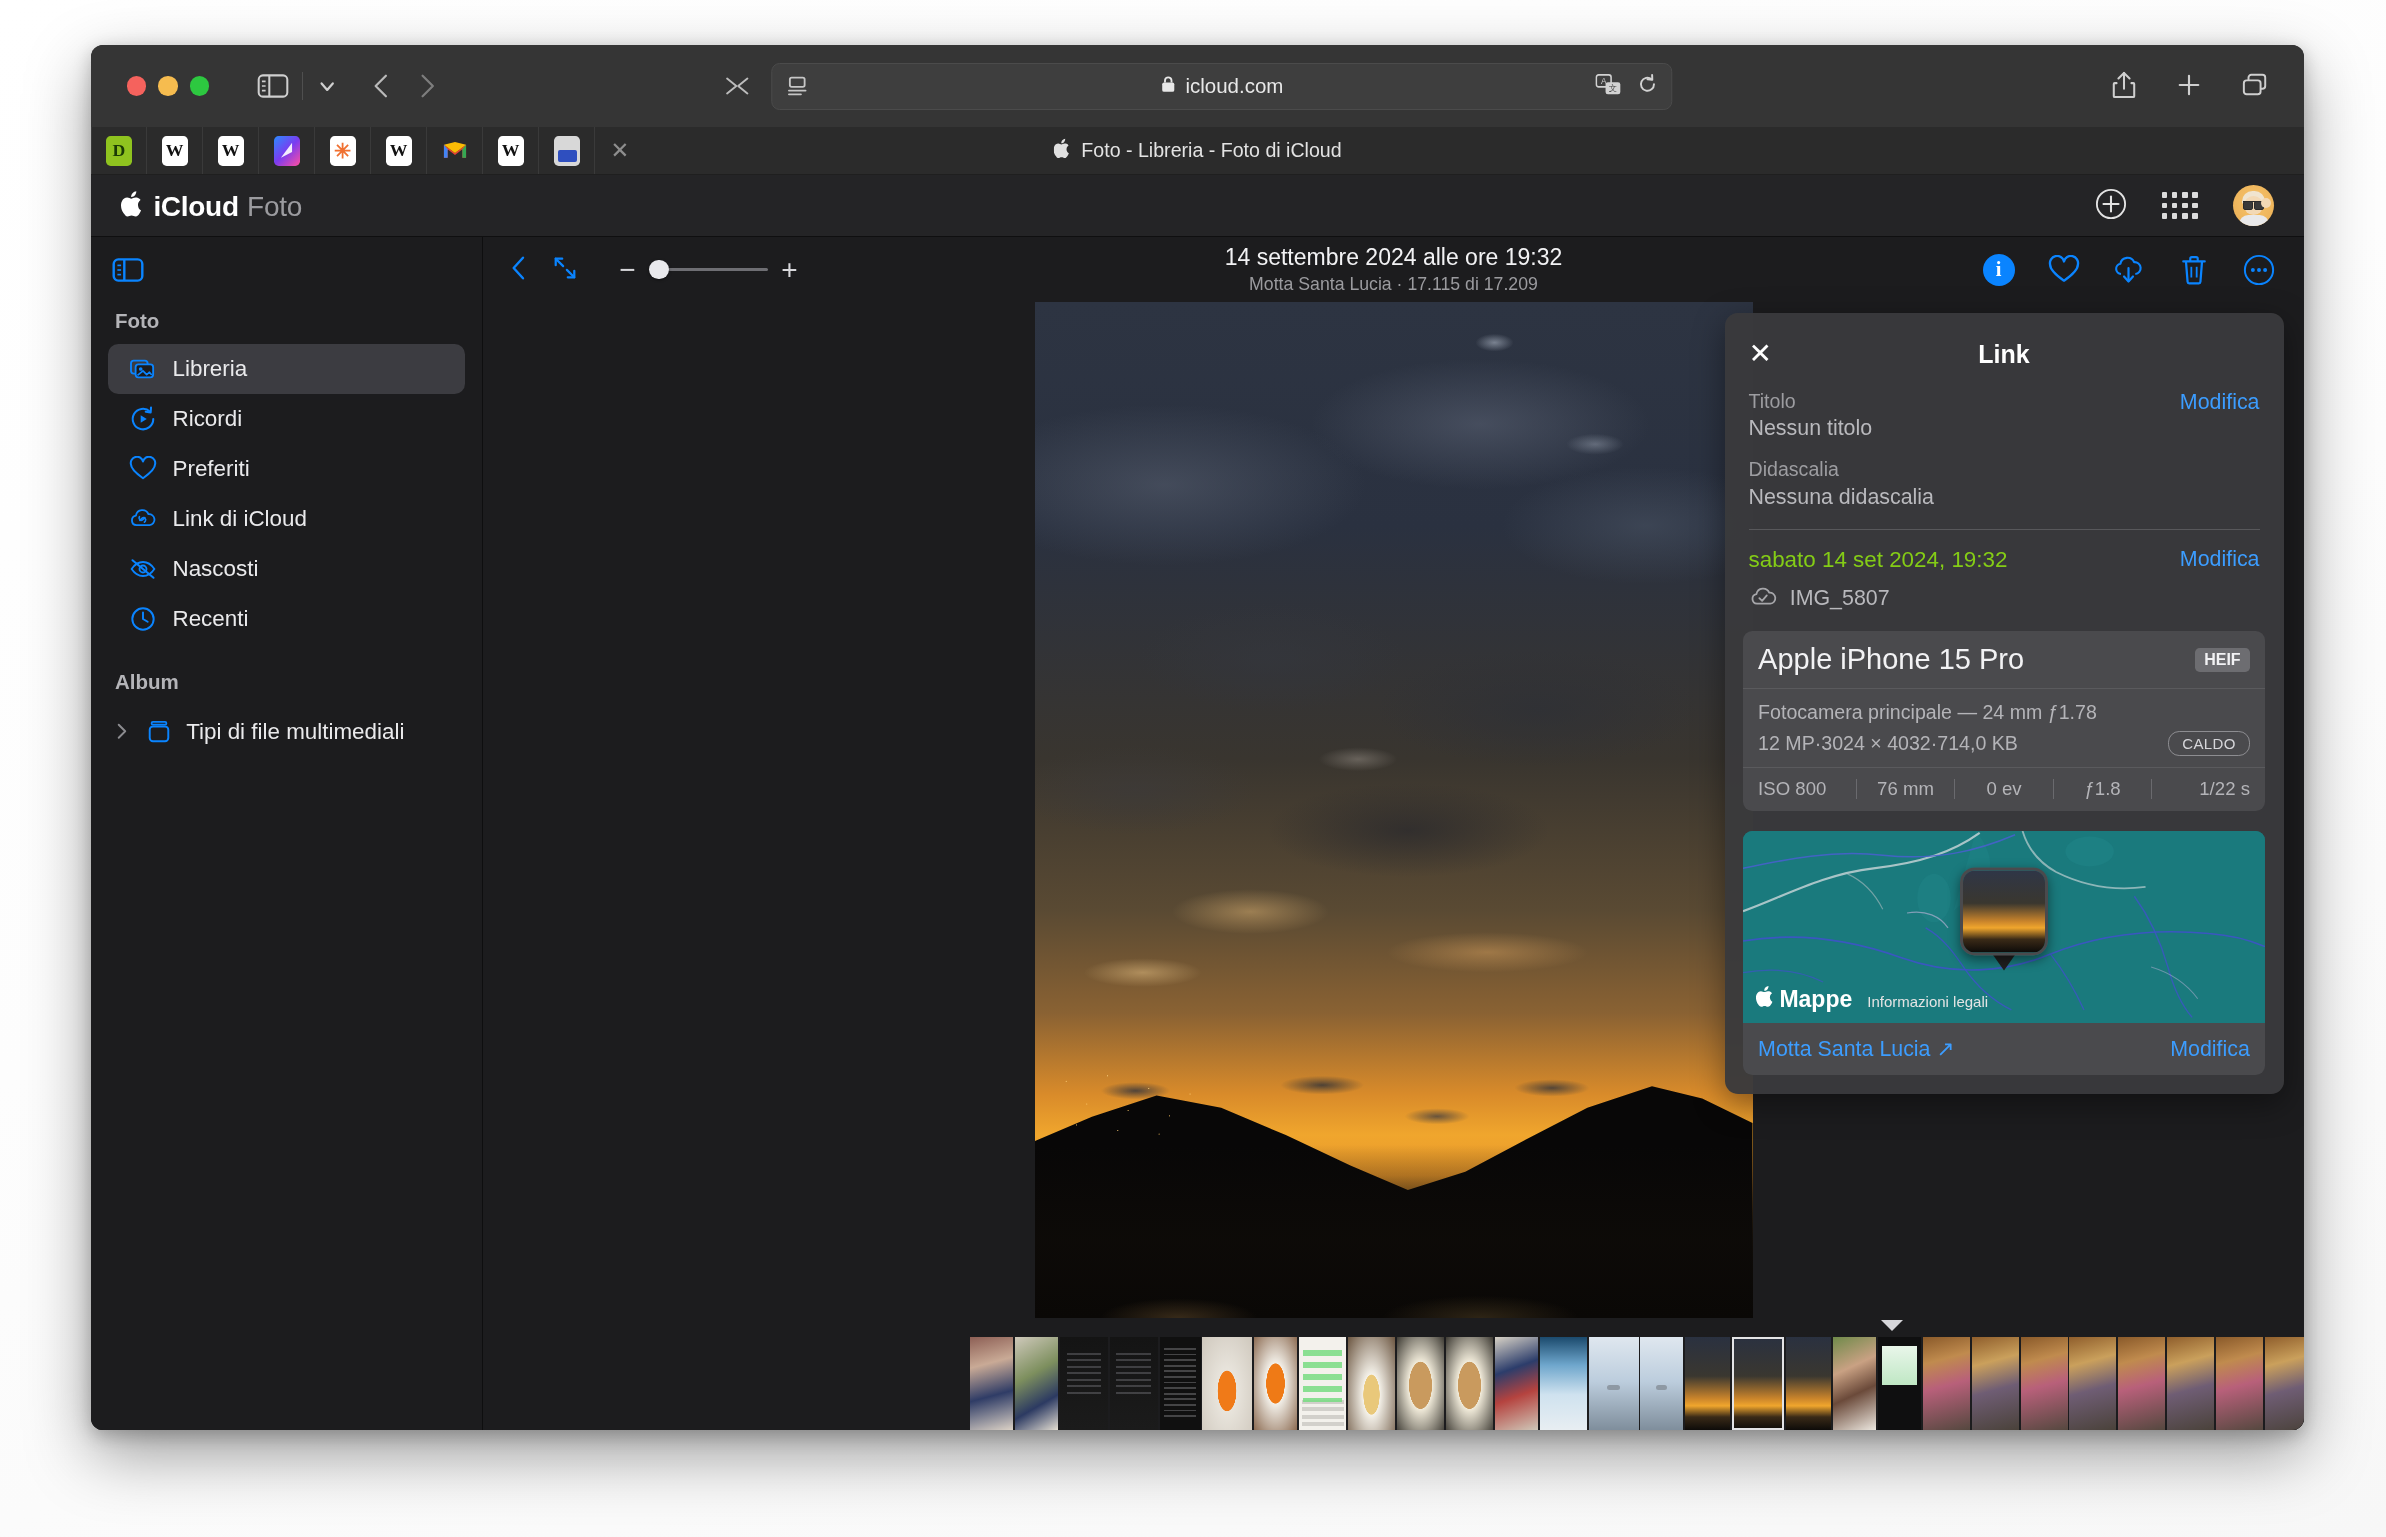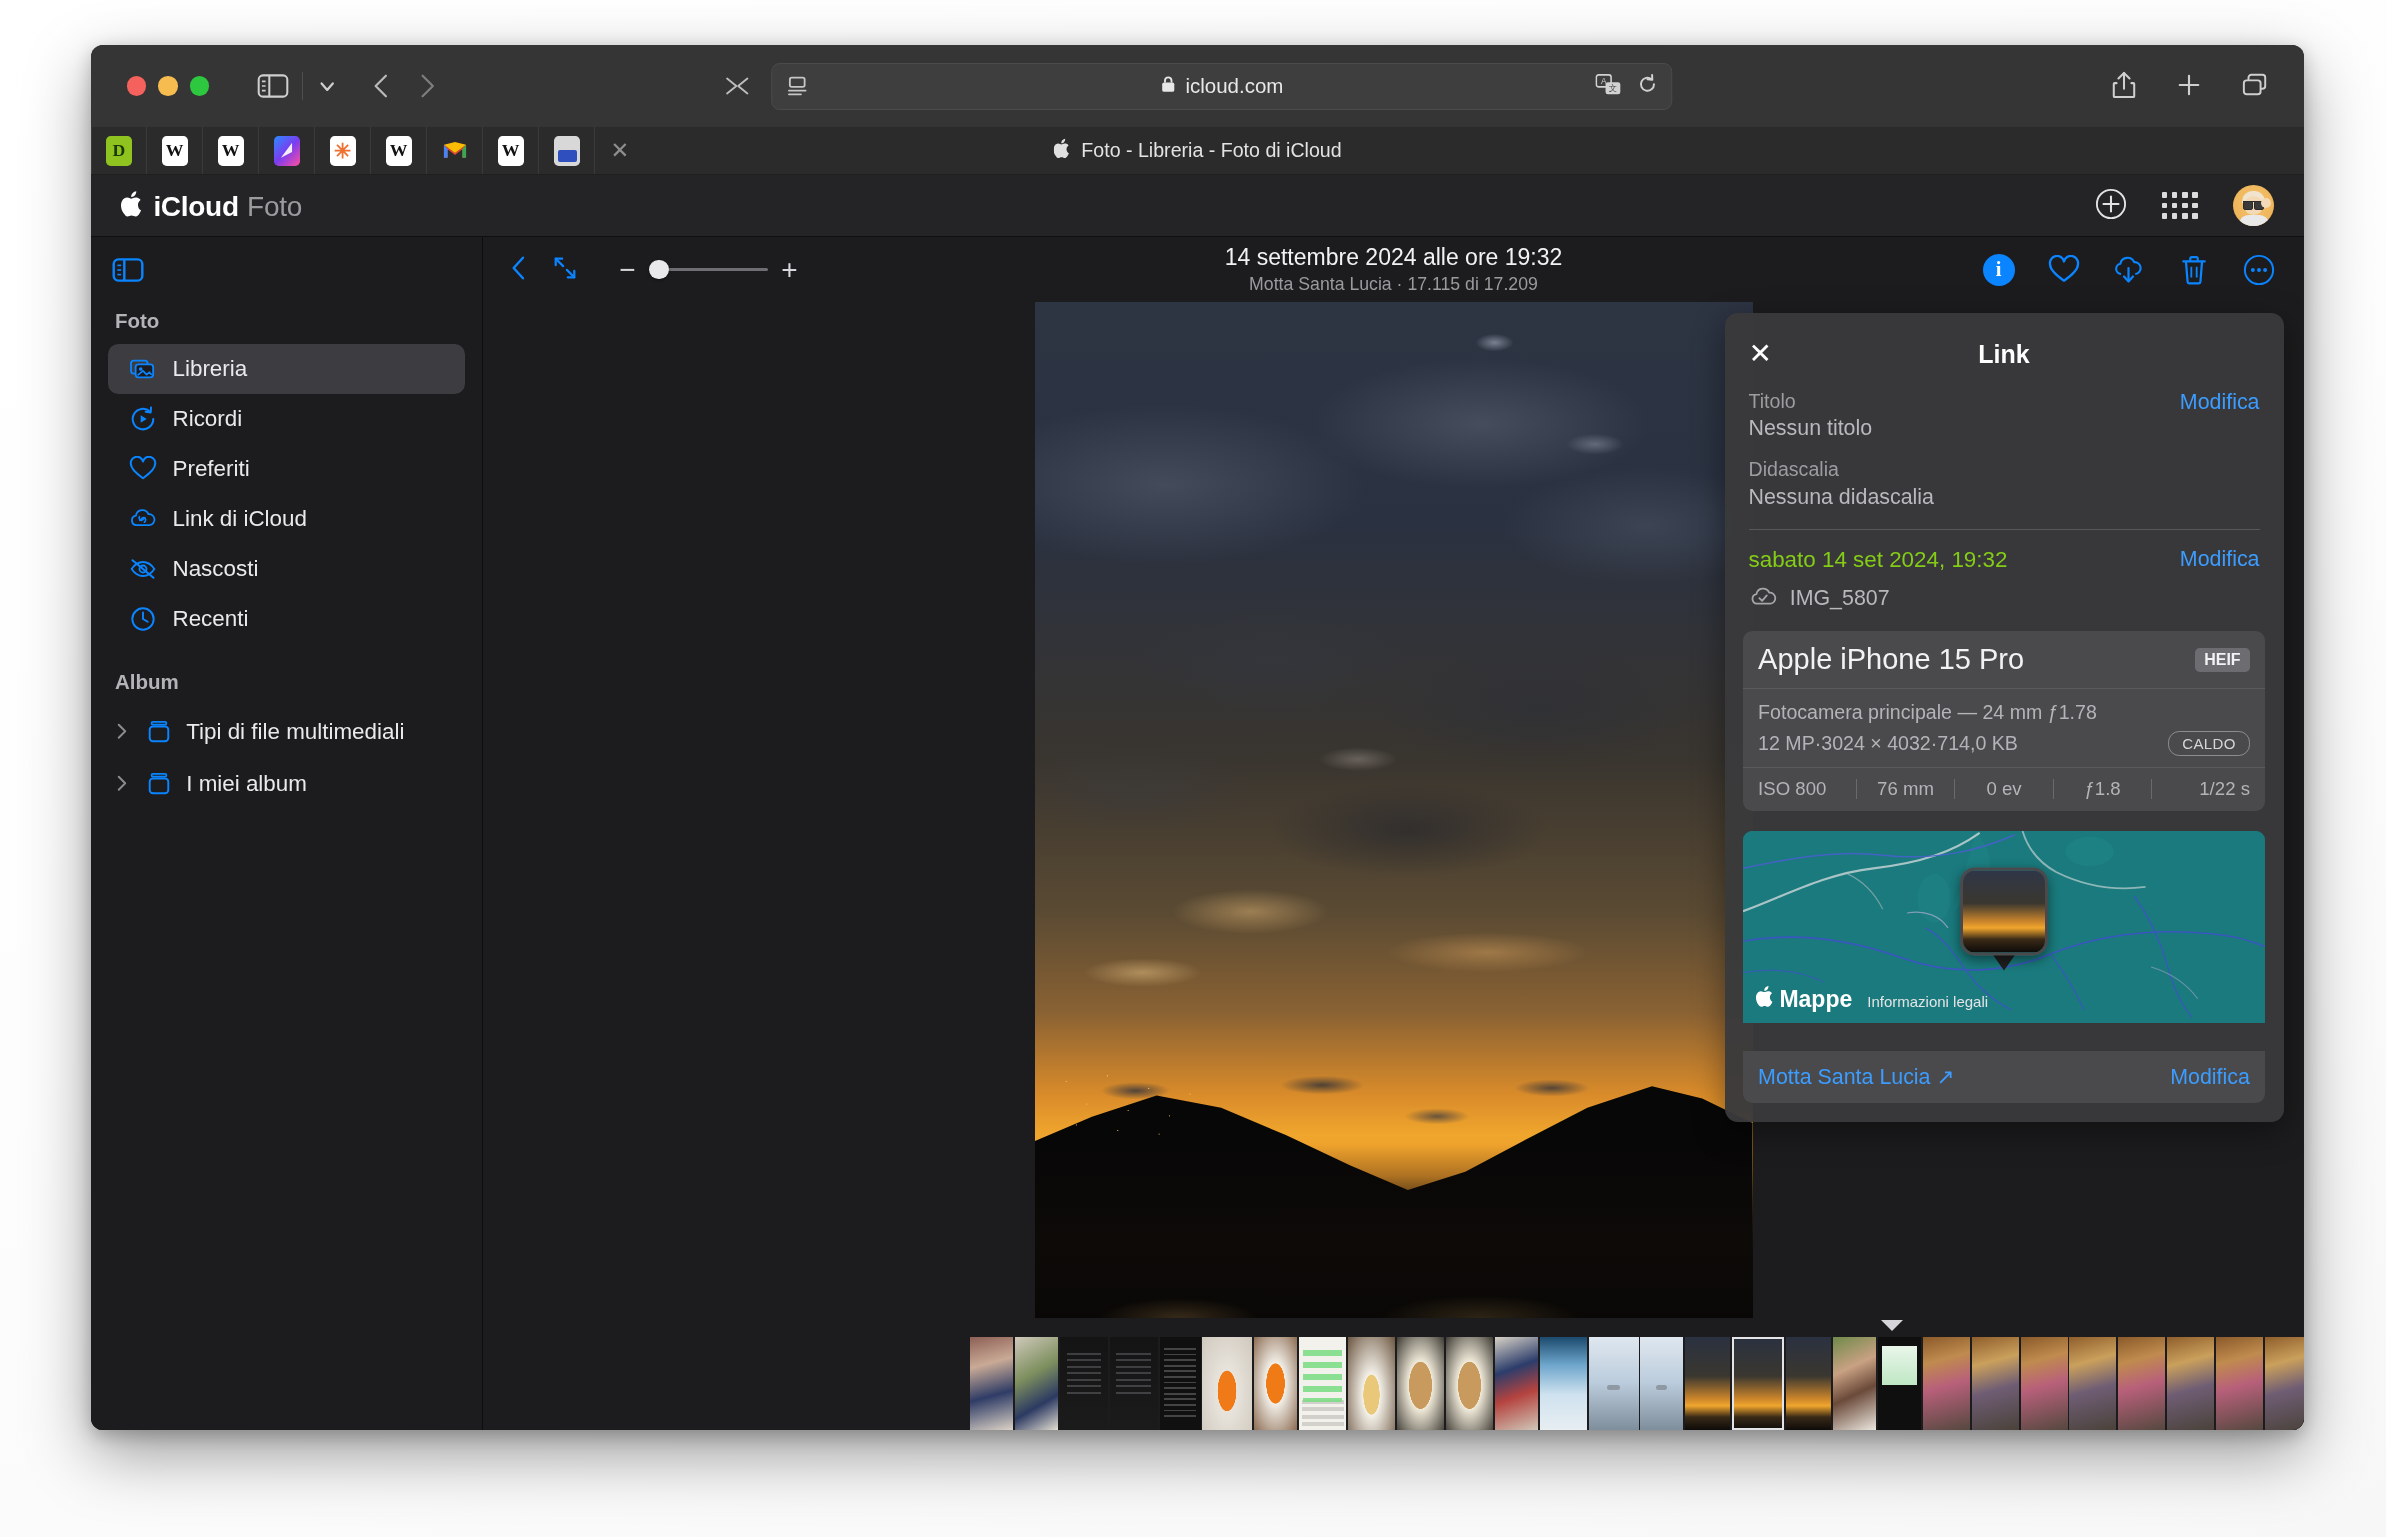--- a/index.html
+++ b/index.html
@@ -400,21 +400,20 @@
   }
   #map-credit {
     position:absolute; left:13px; bottom:9.3px;
     display:flex; align-items:flex-end; gap:15px;
   }
   #mappe-brand { display:flex; align-items:center; gap:3.7px; color:#fff; font-size:23px; font-weight:700; }
   #map-legal { color:#e4e4e4; font-size:15px; padding-bottom:3.7px; }
   #map-footer {
     background:#4a4a4d; display:flex; align-items:center;
     padding: 13px 15px;
-    margin-top: 28px;
   }
   #map-place { color:#3c9dff; font-size:21.4px; }
   #map-edit { margin-left:auto; color:#3c9dff; font-size:21.4px; }
 
   
   #filmstrip-wrap { height: 112px; flex: 0 0 112px; background:#1c1c1e; position:relative; }
   #selected-caret {
     position:absolute; left: 1398px; top: 1.9px;
     width:0;height:0;
     border-left:11.2px solid transparent; border-right:11.2px solid transparent;
@@ -770,34 +769,20 @@
             </span>
             <span class="side-icon">
               <svg width="26" height="26" viewBox="0 0 28 28">
                   <rect x="6" y="3" width="16" height="3" rx="1.5" fill="none" stroke="#0a84ff" stroke-width="1.9"></rect>
                   <rect x="4" y="8" width="20" height="16" rx="3.5" fill="none" stroke="#0a84ff" stroke-width="2.1"></rect>
                 </svg>
             </span>
             <span>Tipi di file multimediali</span>
           </div>
 
-          <div class="album-item">
-            <span class="disclosure">
-              <svg width="13" height="18.6" viewBox="0 0 14 20">
-                  <polyline points="4,3 11,10 4,17" fill="none" stroke="#8c8c90" stroke-width="2.1" stroke-linecap="round" stroke-linejoin="round"></polyline>
-                </svg>
-            </span>
-            <span class="side-icon">
-              <svg width="26" height="26" viewBox="0 0 28 28">
-                  <rect x="6" y="3" width="16" height="3" rx="1.5" fill="none" stroke="#0a84ff" stroke-width="1.9"></rect>
-                  <rect x="4" y="8" width="20" height="16" rx="3.5" fill="none" stroke="#0a84ff" stroke-width="2.1"></rect>
-                </svg>
-            </span>
-            <span>I miei album</span>
-          </div>
         </div>
 
         <div id="content">
 
           <div id="photo-toolbar">
             <div id="ptb-left">
               <span>
                 <svg width="20.5" height="28" viewBox="0 0 22 30">
                     <polyline points="15,4 5,15 15,26" fill="none" stroke="#0a84ff" stroke-width="2.6" stroke-linecap="round" stroke-linejoin="round"></polyline>
                   </svg>

